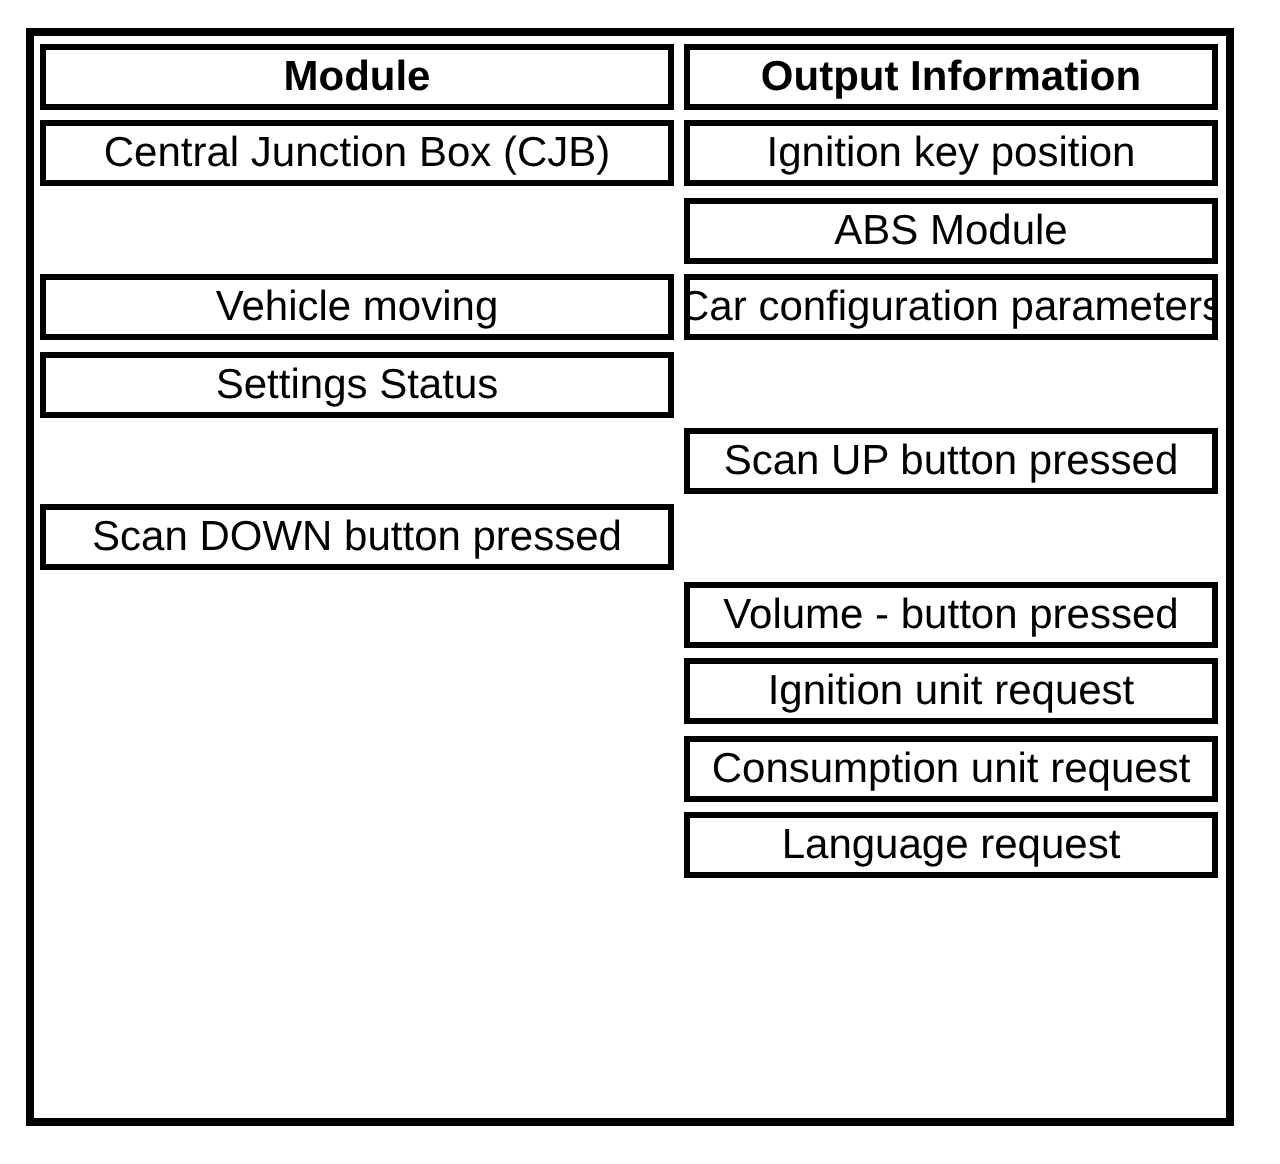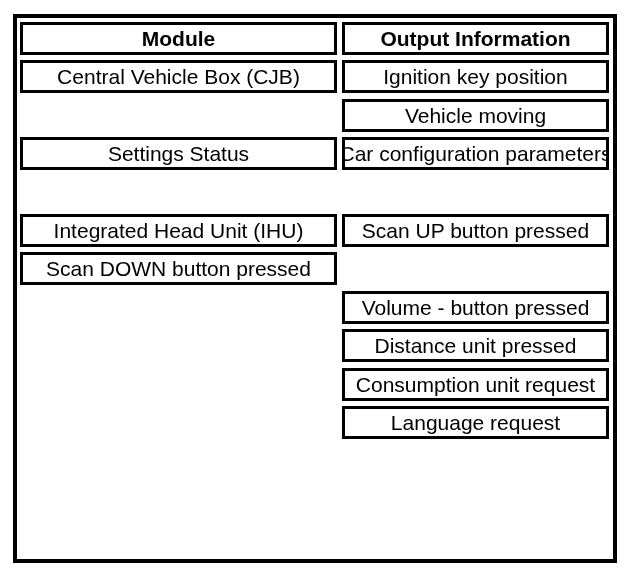--- a/index.html
+++ b/index.html
@@ -59,46 +59,46 @@
 </head>
 <body>
 
 <div class="page">
   <div class="outer">
     <div class="grid">
 
       <div class="cell head">Module</div>
       <div class="cell head">Output Information</div>
 
-      <div class="cell">Central Vehicle Box (CJB)</div>
+      <div class="cell">Central Junction Box (CJB)</div>
 
       <div class="cell">Ignition key position</div>
       <div class="blank"></div>
 
+      <div class="cell">ABS Module</div>
       <div class="cell">Vehicle moving</div>
 
+      <div class="cell">Car configuration parameters</div>
+
       <div class="cell">Settings Status</div>
-
-      <div class="cell">Car configuration parameters</div>
       <div class="blank"></div>
 
       <div class="blank"></div>
 
-      <div class="cell">Integrated Head Unit (IHU)</div>
       <div class="cell">Scan UP button pressed</div>
 
       <div class="cell">Scan DOWN button pressed</div>
       <div class="blank"></div>
 
       <div class="blank"></div>
 
       <div class="cell">Volume - button pressed</div>
       <div class="blank"></div>
 
-      <div class="cell">Distance unit pressed</div>
+      <div class="cell">Ignition unit request</div>
       <div class="blank"></div>
 
       <div class="cell">Consumption unit request</div>
       <div class="blank"></div>
 
       <div class="cell">Language request</div>
       <div class="blank"></div>
 
     </div>
   </div>

